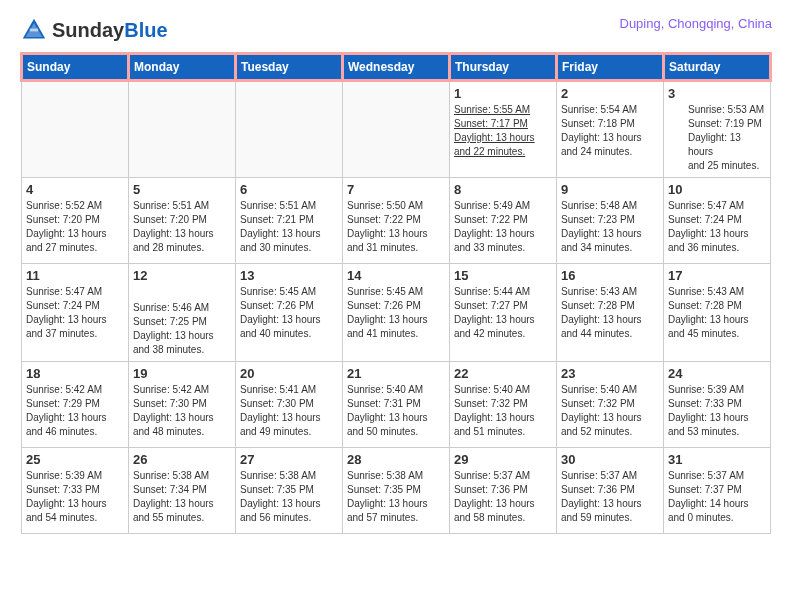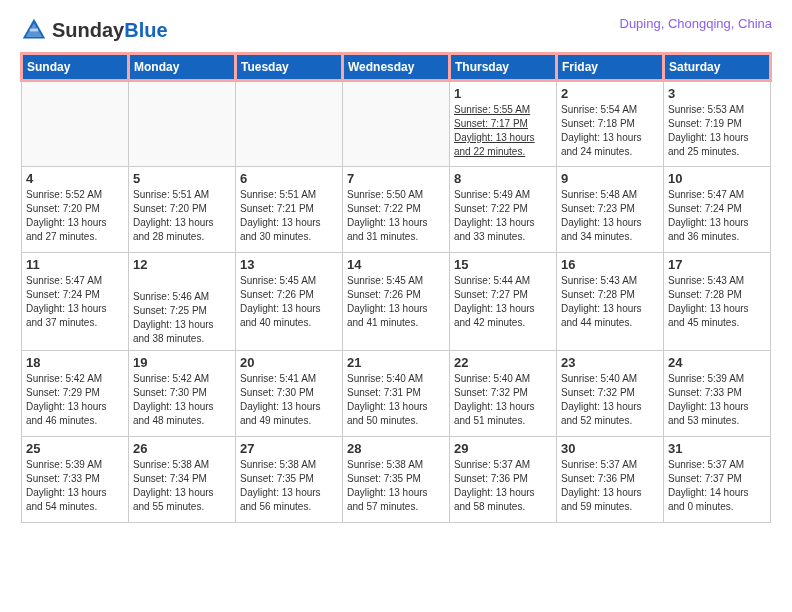--- a/index.html
+++ b/index.html
@@ -139,21 +139,21 @@
           </td>
           <td>
             <div class="day-number">2</div>
             <div class="day-info" style="white-space: pre-line;">Sunrise: 5:54 AM
 Sunset: 7:18 PM
 Daylight: 13 hours
 and 24 minutes.</div>
           </td>
           <td>
             <div class="day-number">3</div>
-            <div class="day-info" style="white-space: pre-line;">Sunrise: 5:53 AM
+            <div class="day-info" style="white-space: pre-line; margin-left: 20px;">Sunrise: 5:53 AM
 Sunset: 7:19 PM
 Daylight: 13 hours
 and 25 minutes.</div>
           </td>
         </tr>
         <tr>
           <td>
             <div class="day-number">4</div>
             <div class="day-info" style="white-space: pre-line;">Sunrise: 5:52 AM
 Sunset: 7:20 PM

